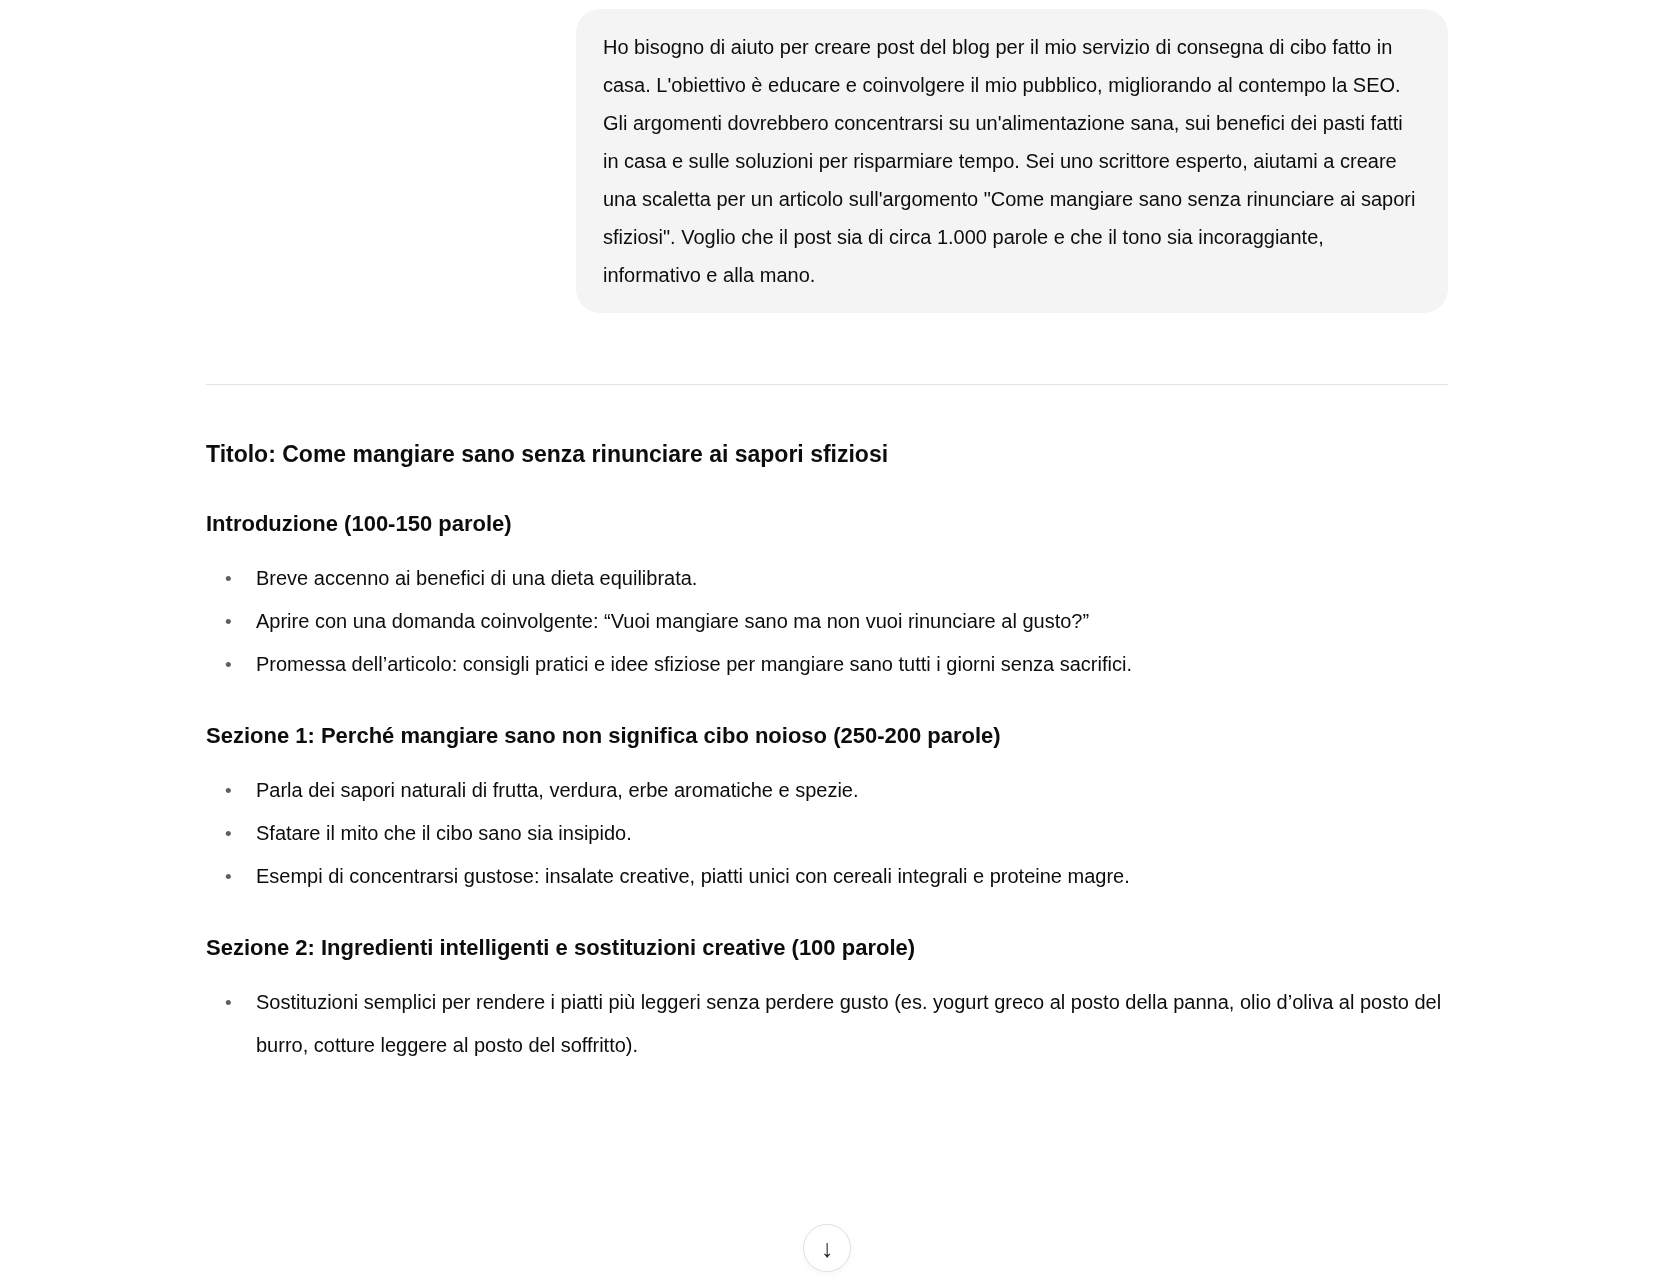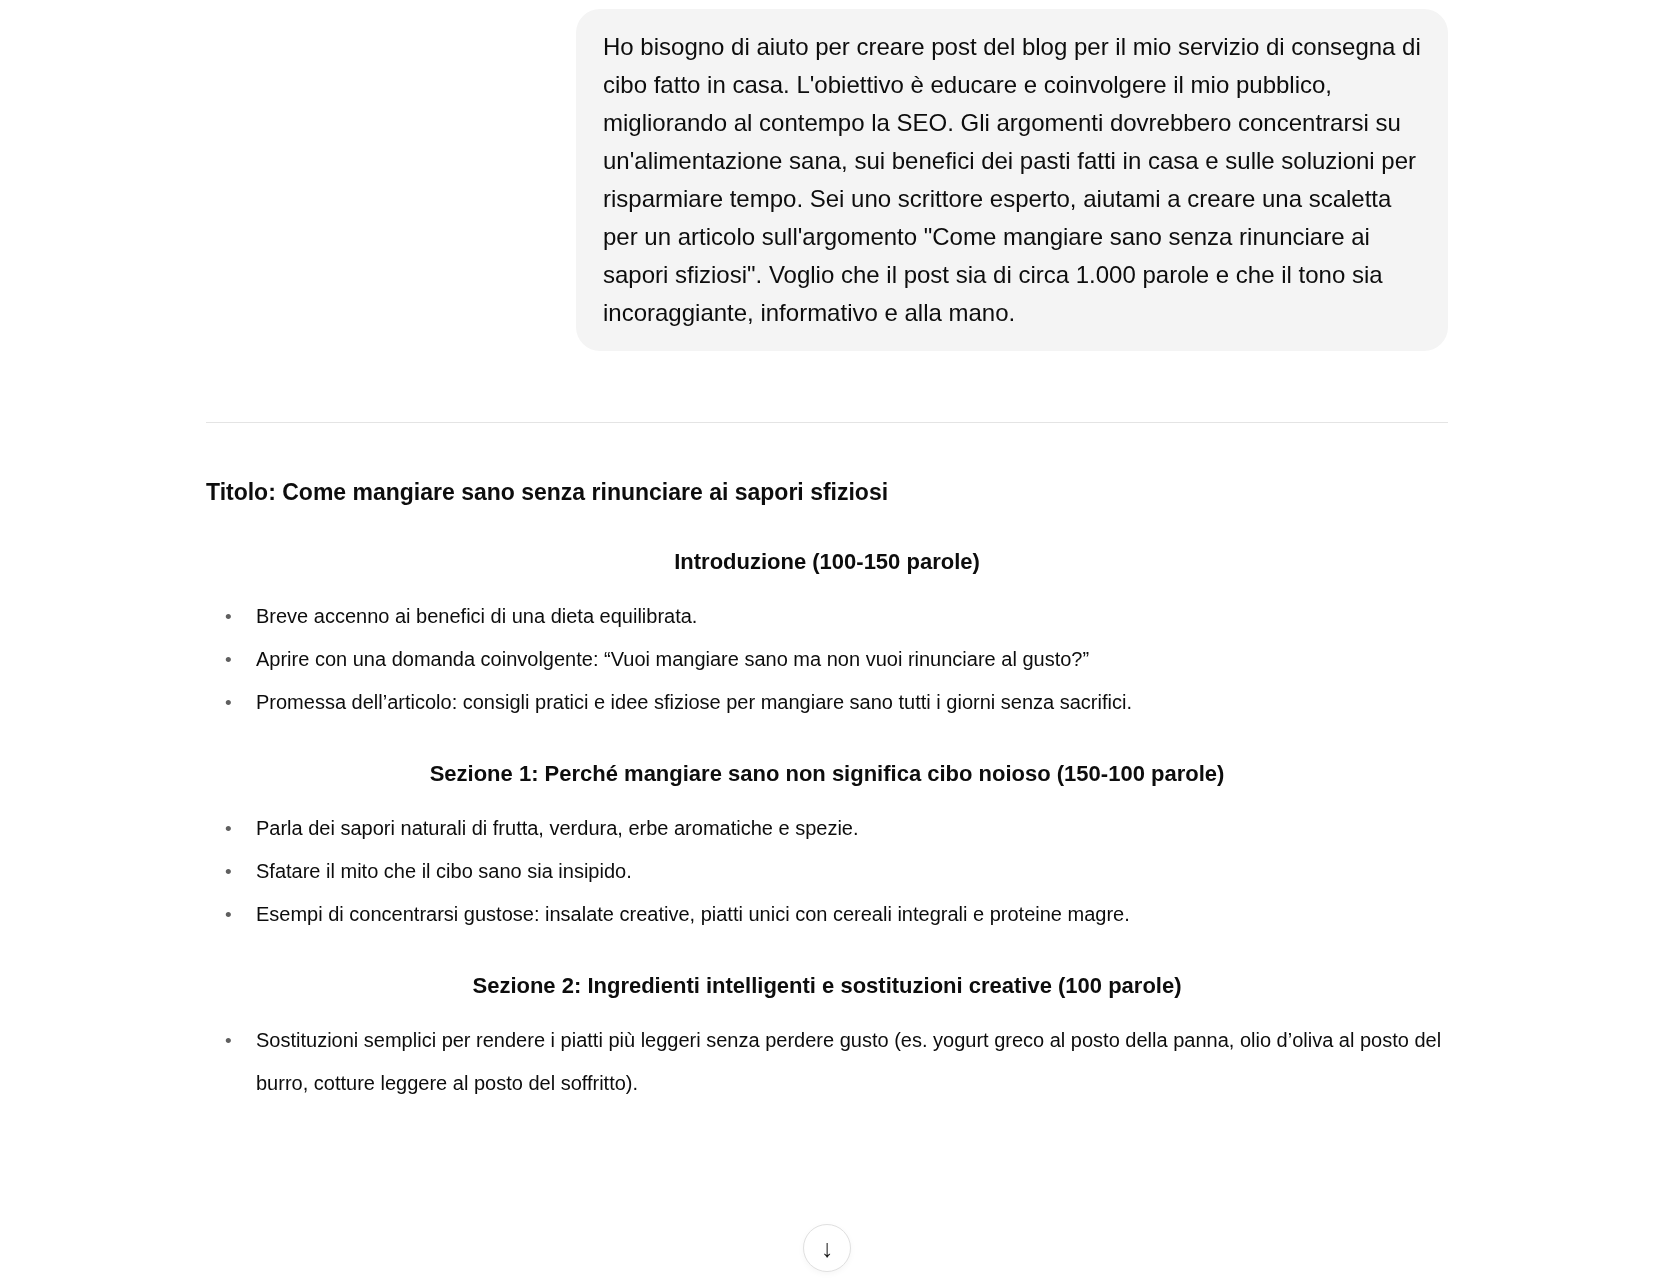--- a/index.html
+++ b/index.html
@@ -17,21 +17,21 @@
     padding-top: 9px;
     position: relative;
   }
   
   .user-row { display: flex; justify-content: flex-end; }
   .user-bubble {
     width: 872px;
     background: #f4f4f4;
     border-radius: 24px;
     padding: 19px 27px;
-    font-size: 24px;
+    font-size: 20px;
     line-height: 38px;
     color: #0d0d0d;
     white-space: pre-wrap;
   }
   
   .assistant { margin-top: 71px; font-size: 20px; line-height: 43px; }
   .assistant .intro { font-size: 20px; line-height: 43px; }
   .assistant .intro .bold { font-weight: bold; }
   .divider {
     border: none;
@@ -42,21 +42,20 @@
     font-size: 23px;
     line-height: 30px;
     font-weight: bold;
     margin: 0 0 40px 0;
   }
   .h-section {
     font-size: 22px;
     line-height: 30px;
     font-weight: bold;
     margin: 0 0 18px 0;
-    text-align: center;
   }
   ul.bullets {
     list-style: none;
     padding-left: 50px;
     margin: 0 0 35px 0;
   }
   ul.bullets li {
     position: relative;
     line-height: 43px;
     font-size: 20px;
@@ -112,21 +111,21 @@
     <div class="section">
       <h4 class="h-section">Introduzione (100-150 parole)</h4>
       <ul class="bullets">
         <li>Breve accenno ai benefici di una dieta equilibrata.</li>
         <li>Aprire con una domanda coinvolgente: “Vuoi mangiare sano ma non vuoi rinunciare al gusto?”</li>
         <li>Promessa dell’articolo: consigli pratici e idee sfiziose per mangiare sano tutti i giorni senza sacrifici.</li>
       </ul>
     </div>
 
     <div class="section">
-      <h4 class="h-section">Sezione 1: Perché mangiare sano non significa cibo noioso (150-100 parole)</h4>
+      <h4 class="h-section">Sezione 1: Perché mangiare sano non significa cibo noioso (250-200 parole)</h4>
       <ul class="bullets">
         <li>Parla dei sapori naturali di frutta, verdura, erbe aromatiche e spezie.</li>
         <li>Sfatare il mito che il cibo sano sia insipido.</li>
         <li>Esempi di concentrarsi gustose: insalate creative, piatti unici con cereali integrali e proteine magre.</li>
       </ul>
     </div>
 
     <div class="section">
       <h4 class="h-section">Sezione 2: Ingredienti intelligenti e sostituzioni creative (100 parole)</h4>
       <ul class="bullets">

